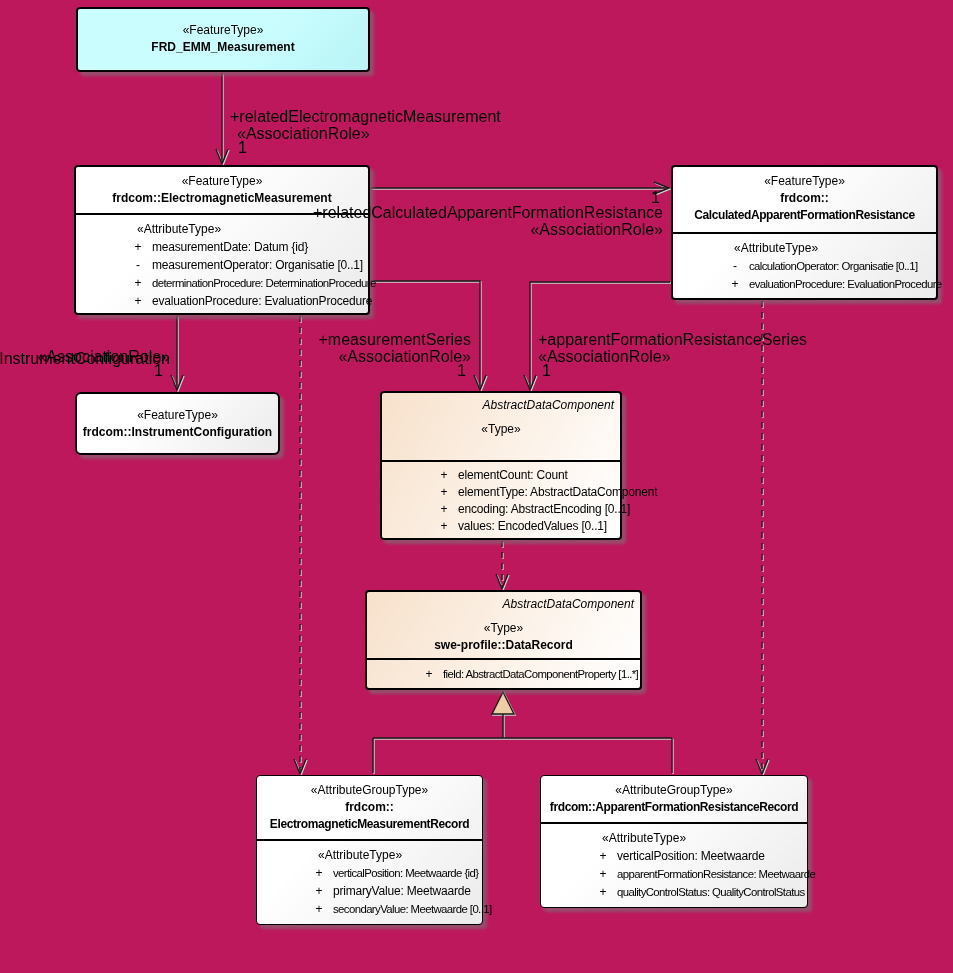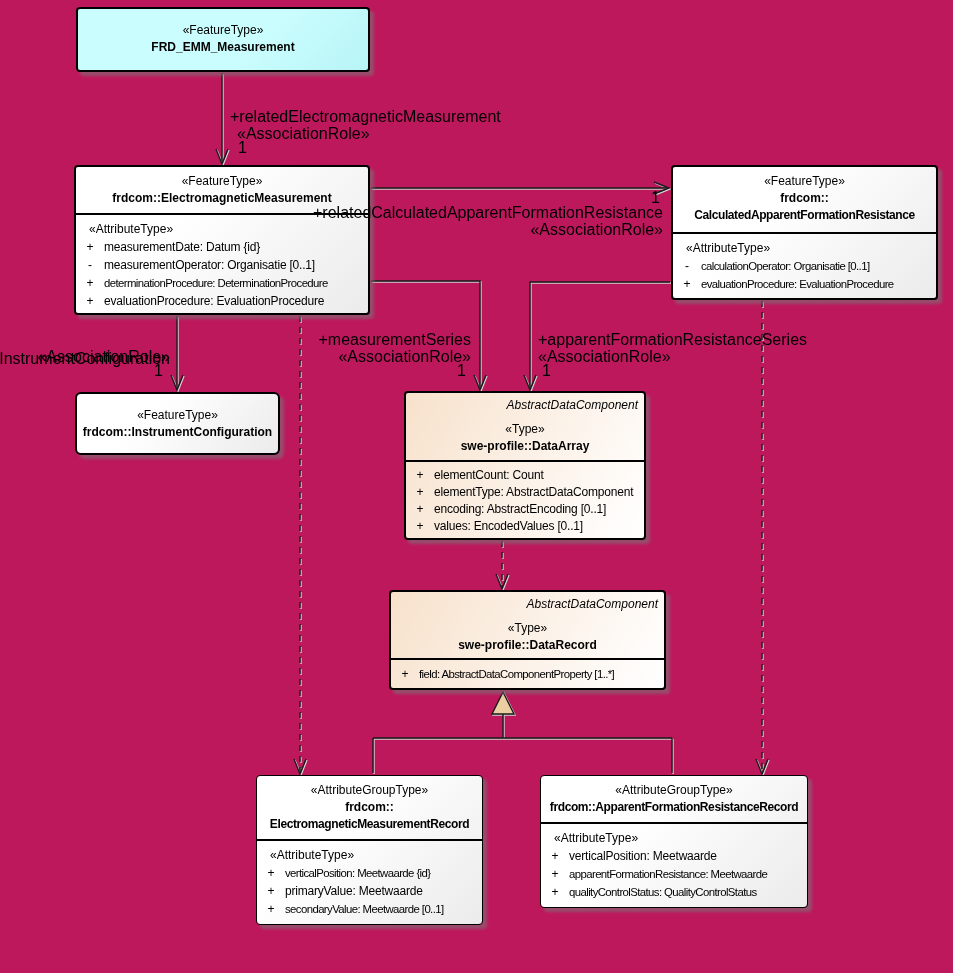--- a/index.html
+++ b/index.html
@@ -16,27 +16,27 @@
 
   .uml-box{
     position:absolute;z-index:2;display:flex;flex-direction:column;
     border:2px solid #000;border-radius:4px;
     background:linear-gradient(135deg,#ffffff 35%,#ebebeb 100%);
     box-shadow:4px 4px 3px rgba(120,120,120,0.55);
     font-size:12px;line-height:17px;
   }
   .uml-box.thin{border-width:1.5px;}
   .uml-box.cyan{background:linear-gradient(135deg,#cafdfe 60%,#b8f4f6 100%);}
-  .uml-box.peach{background:linear-gradient(120deg,#f7e1cb 0%,#fdf7f1 70%,#ffffff 100%);margin-left:24px;}
+  .uml-box.peach{background:linear-gradient(120deg,#f7e1cb 0%,#fdf7f1 70%,#ffffff 100%);}
   .title{flex:0 0 auto;text-align:center;padding-top:6px;}
   .title.pad-big{padding-top:13px;}
   .stereo{font-size:12px;}
   .cls-name{font-weight:bold;font-size:12px;}
   .parent-name{text-align:right;font-style:italic;padding:0 6px 2px 0;font-size:12px;}
-  .attrs{flex:1 1 auto;border-top:2px solid #000;padding-top:5px;}
+  .attrs{flex:1 1 auto;border-top:2px solid #000;padding-top:5px;padding-left:48px;}
   .attr-header{padding-left:13px;line-height:18px;}
   .attr-row{display:flex;line-height:18px;white-space:nowrap;}
   .attr-row .vis{flex:0 0 28px;text-align:center;}
   .attr-row .atxt{letter-spacing:-0.2px;}
   .tight{letter-spacing:-0.6px !important;font-size:11.4px;text-align:center;}
   .tight-name{letter-spacing:-0.4px;}
   .lh17 .attr-row{line-height:17px;}
 
   .lbl{position:absolute;z-index:3;font-size:16px;white-space:nowrap;line-height:14px;text-align:right;}
 </style>
@@ -133,21 +133,20 @@
     <div class="title pad-big">
       <div class="stereo">«FeatureType»</div>
       <div class="cls-name">frdcom::InstrumentConfiguration</div>
     </div>
   </div>
 
   <div class="uml-box peach lh17" style="left:380px;top:391px;width:242px;height:149px">
     <div class="title" style="flex:0 0 67px;padding-top:4px">
       <div class="parent-name">AbstractDataComponent</div>
       <div class="stereo" style="margin-top:5px">«Type»</div>
-      <div class="cls-name">swe-profile::DataArray</div>
     </div>
     <div class="attrs">
       <div class="attr-row">
         <span class="vis">+</span>
         <span class="atxt">elementCount: Count</span>
       </div>
       <div class="attr-row">
         <span class="vis">+</span>
         <span class="atxt">elementType: AbstractDataComponent</span>
       </div>

